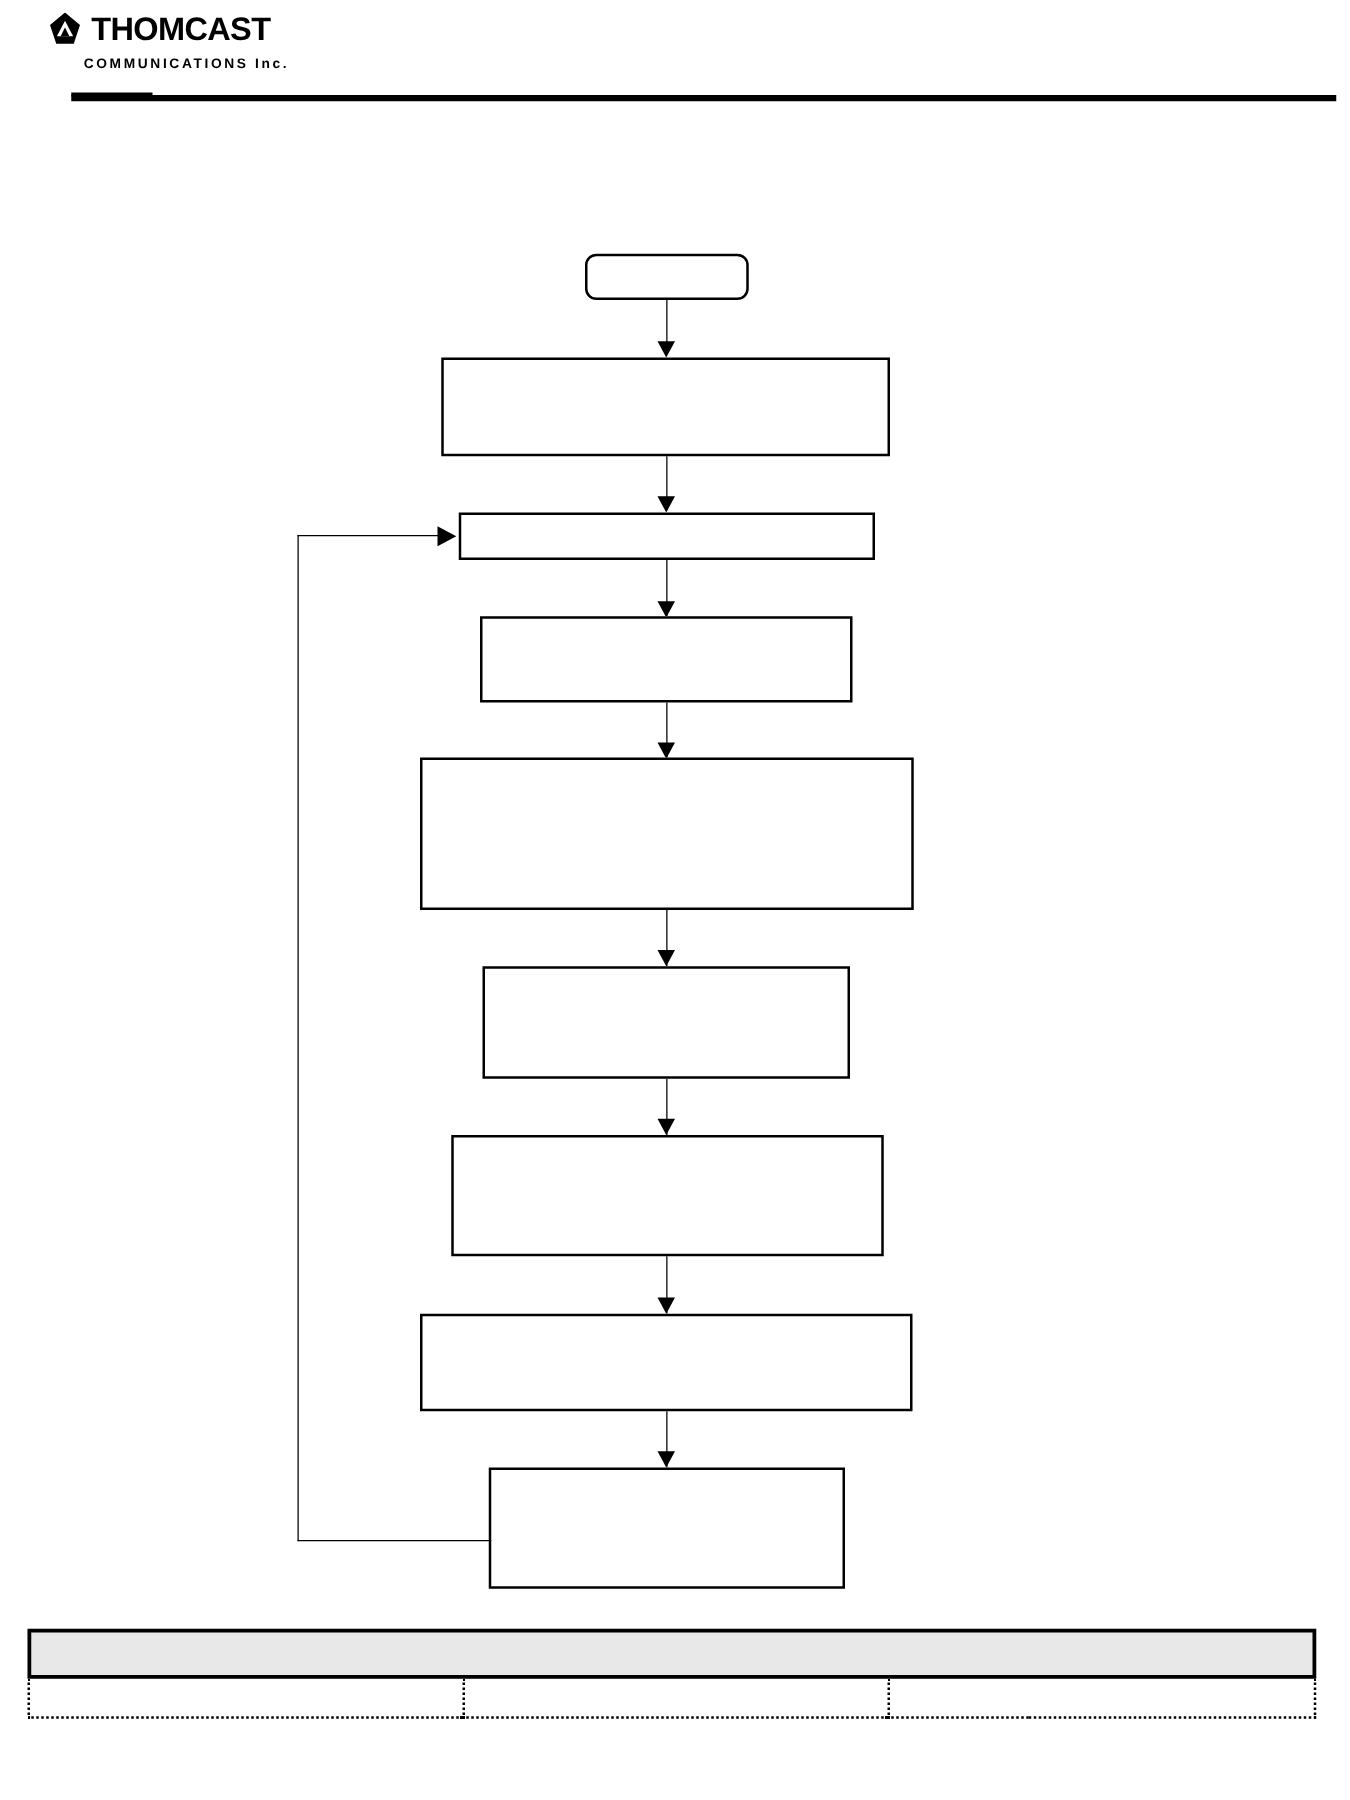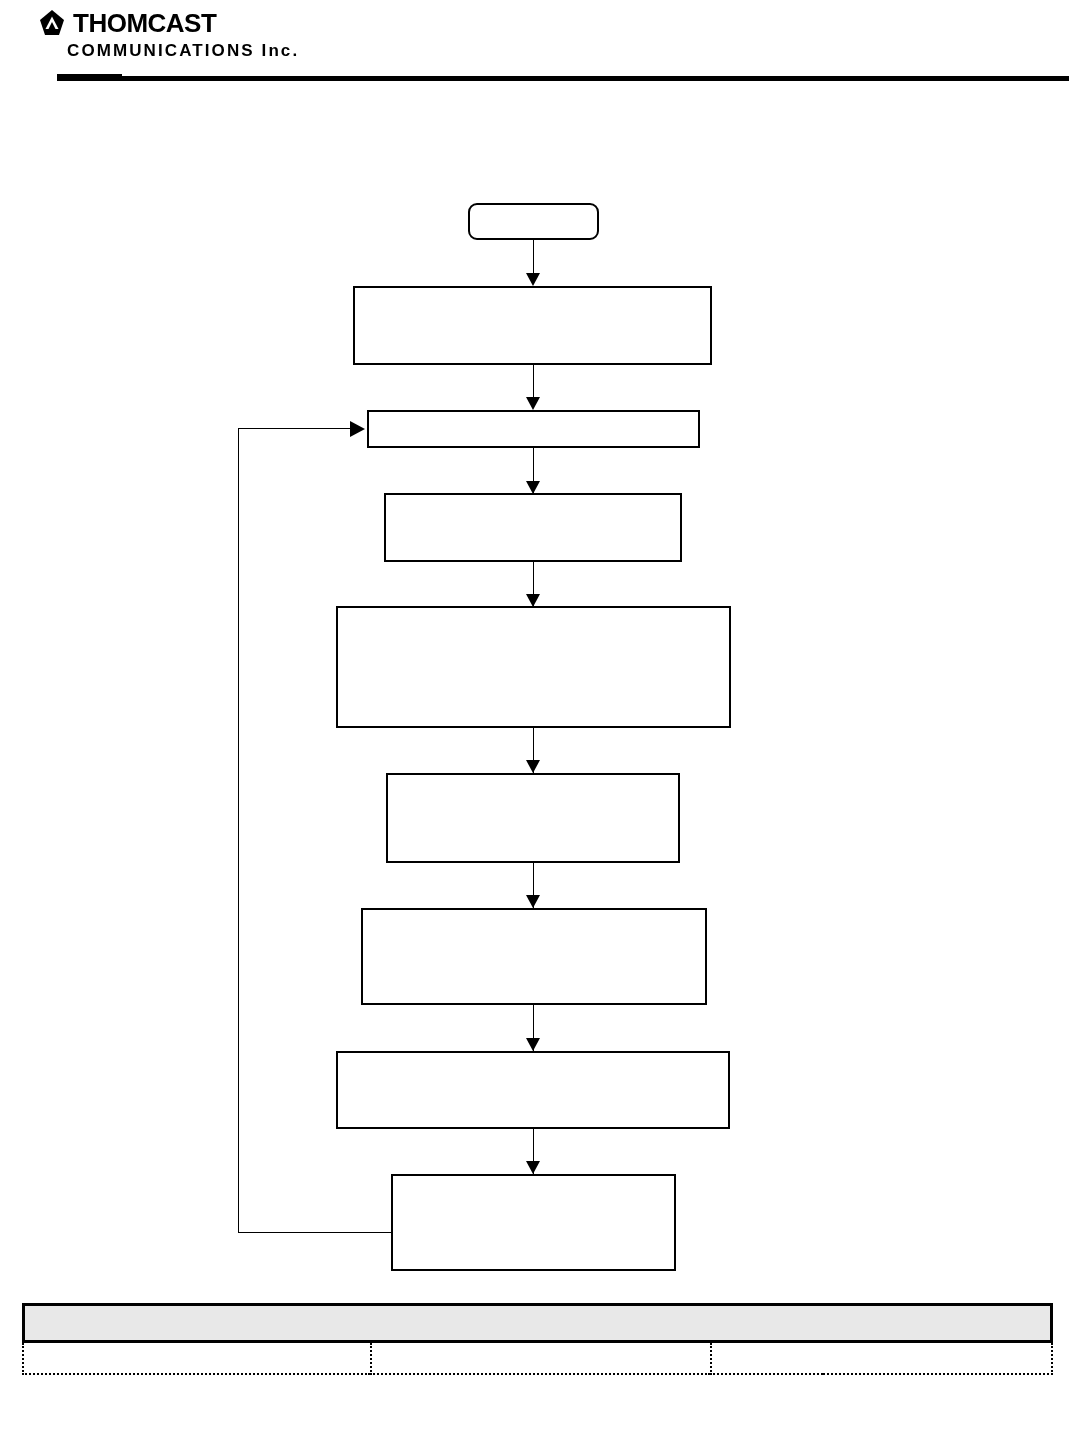--- a/index.html
+++ b/index.html
@@ -45,21 +45,21 @@
     font-weight: bold;
     font-size: 26px;
     letter-spacing: -0.5px;
     line-height: 26px;
     color: #000000;
     white-space: nowrap;
   }
   .logo-subword {
     font-family: "Liberation Sans", sans-serif;
     font-weight: bold;
-    font-size: 17px;
+    font-size: 11px;
     letter-spacing: 2.1px;
     line-height: 22px;
     color: #000000;
     white-space: nowrap;
     margin-left: 29px;
     margin-top: 2px;
   }
   .header-rule {
     position: absolute;
     left: 57px;

